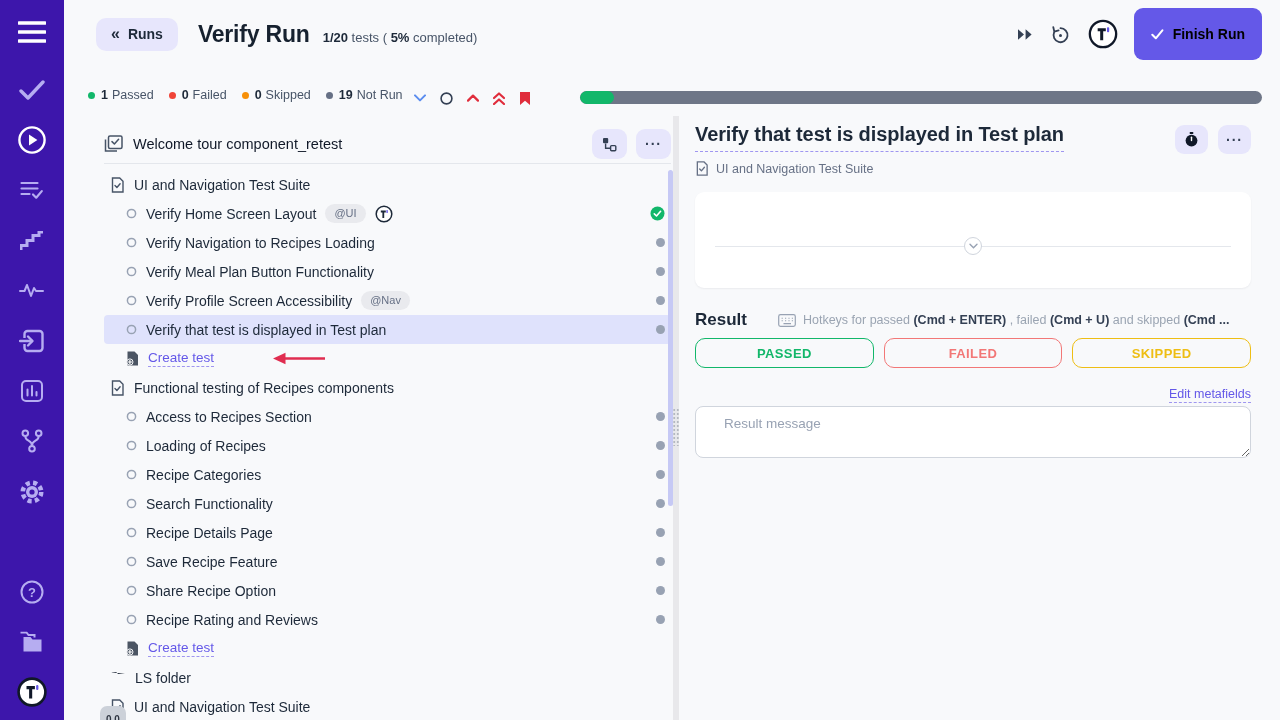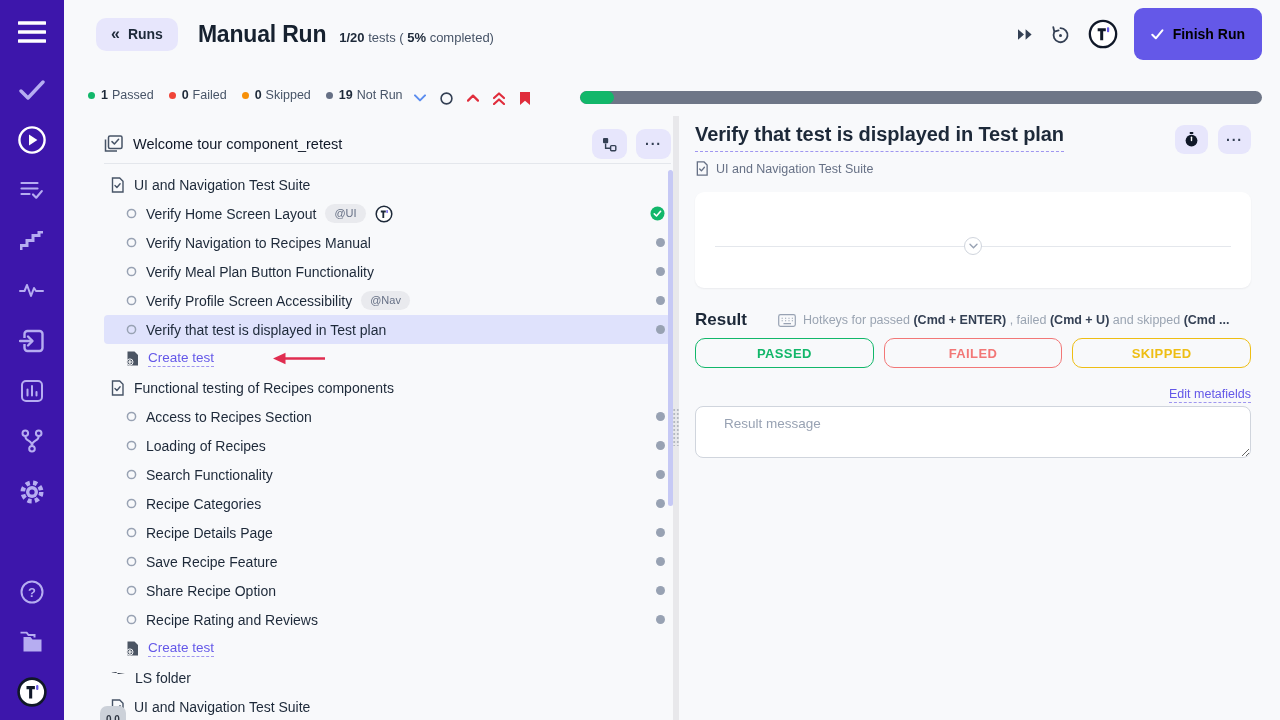--- a/index.html
+++ b/index.html
@@ -166,21 +166,21 @@
           <rect x="19.6" y="8.4" width="2.3" height="5.2" rx="1" fill="#6458e8"></rect>
         </svg>
     </div>
   </nav>
 
   <header class="topbar">
     <button class="runs-btn">
       <span class="laquo">«</span>
       <span>Runs</span>
     </button>
-    <h1 class="page-title">Manual Run</h1>
+    <h1 class="page-title">Verify Run</h1>
     <div class="run-progress">
       <b>1/20</b>
       <span>tests (</span>
       <b>5%</b>
       <span>completed)</span>
     </div>
     <div class="top-right">
       <button class="icon-btn">
         <svg width="16" height="13" viewBox="0 0 16 13">
             <path d="M1 1.2l6 5.3-6 5.3zM8.6 1.2l6 5.3-6 5.3z" fill="#344054"></path>
@@ -307,21 +307,21 @@
             <svg width="15" height="15" viewBox="0 0 15 15">
               <circle cx="7.5" cy="7.5" r="7" fill="#12b76a"></circle>
               <path d="M4.3 7.9l2.2 2.1 4.1-4.7" stroke="#fff" stroke-width="1.6" fill="none" stroke-linecap="round" stroke-linejoin="round"></path>
             </svg>
           </span>
         </div>
         <div class="trow test">
           <svg width="11" height="11" viewBox="0 0 11 11" style="flex:none">
             <circle cx="5.5" cy="5.5" r="4.1" fill="none" stroke="#98a2b3" stroke-width="1.5"></circle>
           </svg>
-          <span>Verify Navigation to Recipes Manual</span>
+          <span>Verify Navigation to Recipes Loading</span>
           <span class="status-slot">
             <span class="dot-notrun"></span>
           </span>
         </div>
         <div class="trow test">
           <svg width="11" height="11" viewBox="0 0 11 11" style="flex:none">
             <circle cx="5.5" cy="5.5" r="4.1" fill="none" stroke="#98a2b3" stroke-width="1.5"></circle>
           </svg>
           <span>Verify Meal Plan Button Functionality</span>
           <span class="status-slot">
@@ -383,30 +383,30 @@
           </svg>
           <span>Loading of Recipes</span>
           <span class="status-slot">
             <span class="dot-notrun"></span>
           </span>
         </div>
         <div class="trow test">
           <svg width="11" height="11" viewBox="0 0 11 11" style="flex:none">
             <circle cx="5.5" cy="5.5" r="4.1" fill="none" stroke="#98a2b3" stroke-width="1.5"></circle>
           </svg>
+          <span>Recipe Categories</span>
+          <span class="status-slot">
+            <span class="dot-notrun"></span>
+          </span>
+        </div>
+        <div class="trow test">
+          <svg width="11" height="11" viewBox="0 0 11 11" style="flex:none">
+            <circle cx="5.5" cy="5.5" r="4.1" fill="none" stroke="#98a2b3" stroke-width="1.5"></circle>
+          </svg>
           <span>Search Functionality</span>
-          <span class="status-slot">
-            <span class="dot-notrun"></span>
-          </span>
-        </div>
-        <div class="trow test">
-          <svg width="11" height="11" viewBox="0 0 11 11" style="flex:none">
-            <circle cx="5.5" cy="5.5" r="4.1" fill="none" stroke="#98a2b3" stroke-width="1.5"></circle>
-          </svg>
-          <span>Recipe Categories</span>
           <span class="status-slot">
             <span class="dot-notrun"></span>
           </span>
         </div>
         <div class="trow test">
           <svg width="11" height="11" viewBox="0 0 11 11" style="flex:none">
             <circle cx="5.5" cy="5.5" r="4.1" fill="none" stroke="#98a2b3" stroke-width="1.5"></circle>
           </svg>
           <span>Recipe Details Page</span>
           <span class="status-slot">

